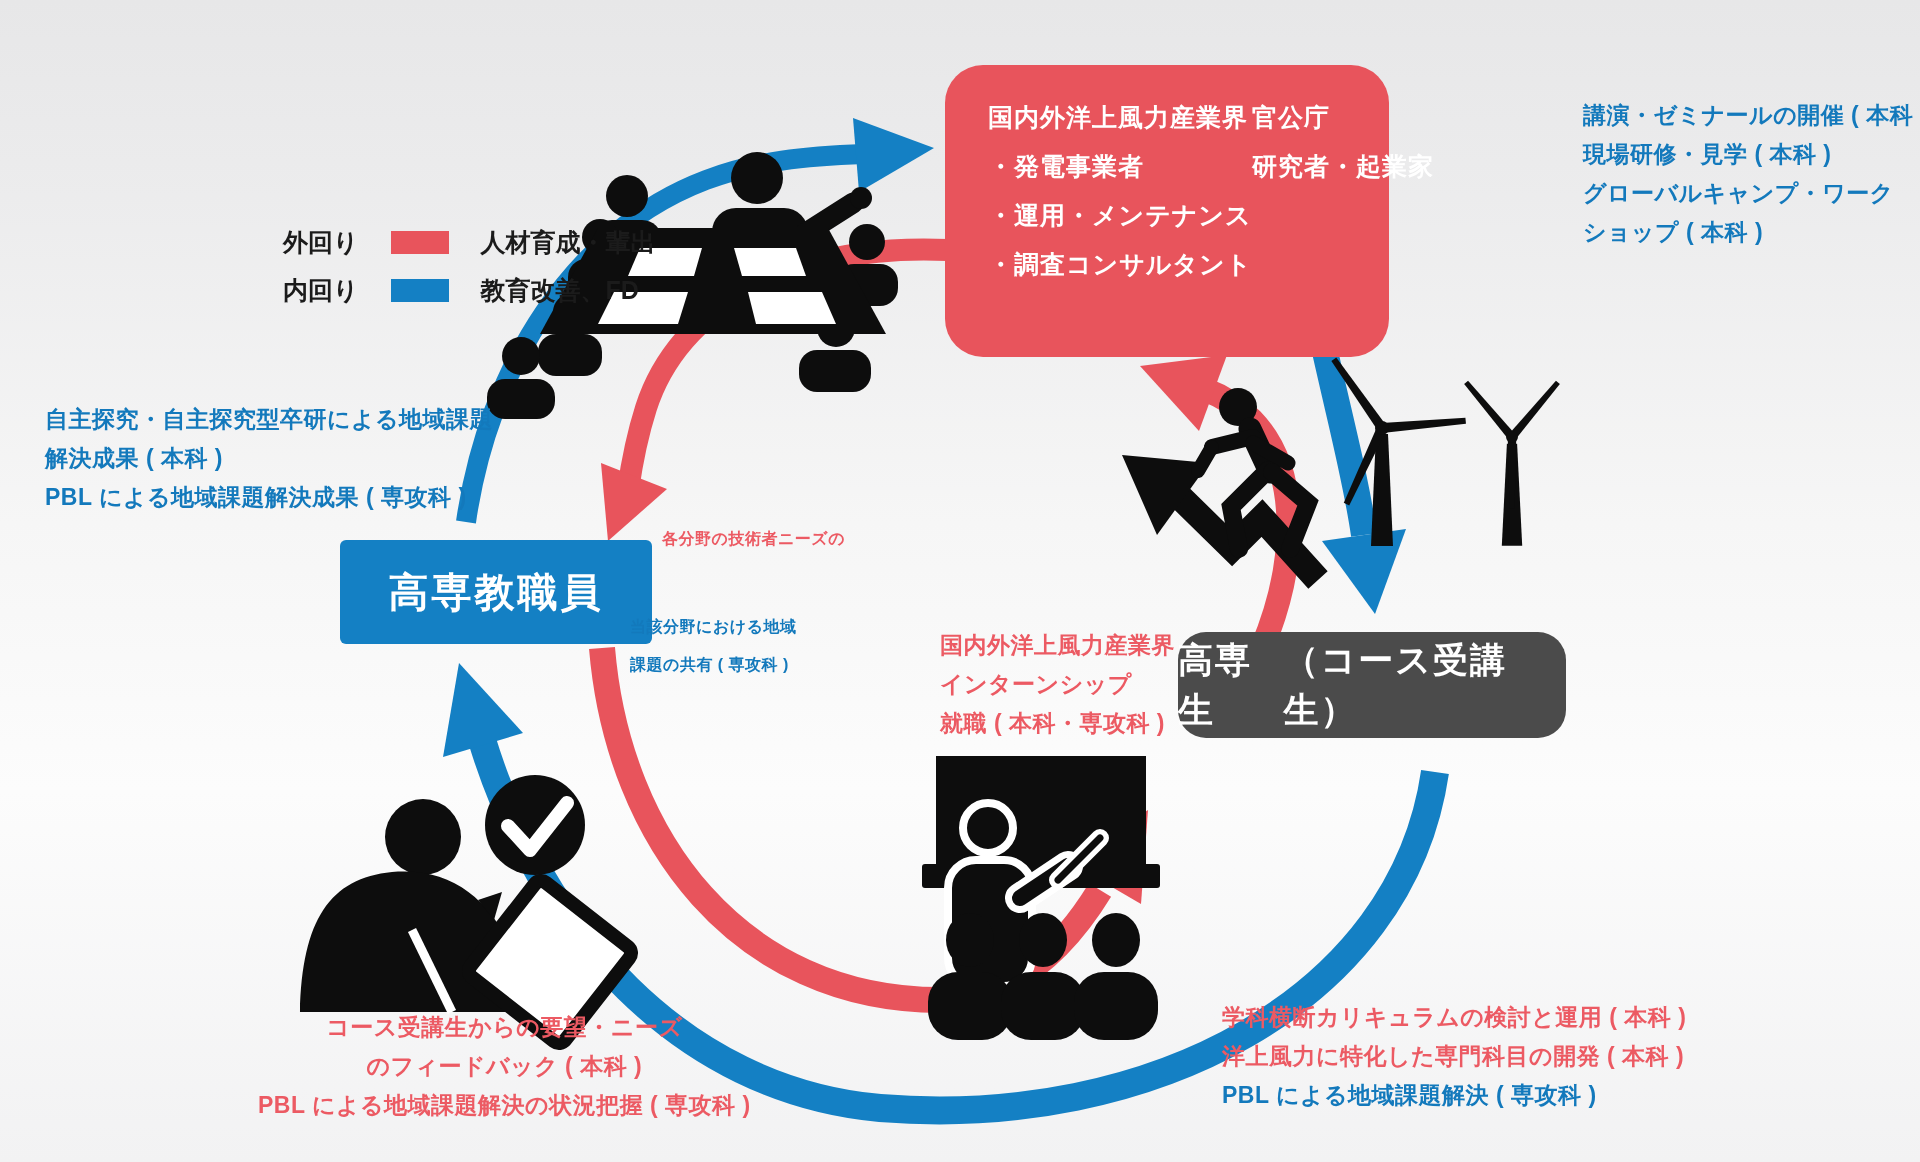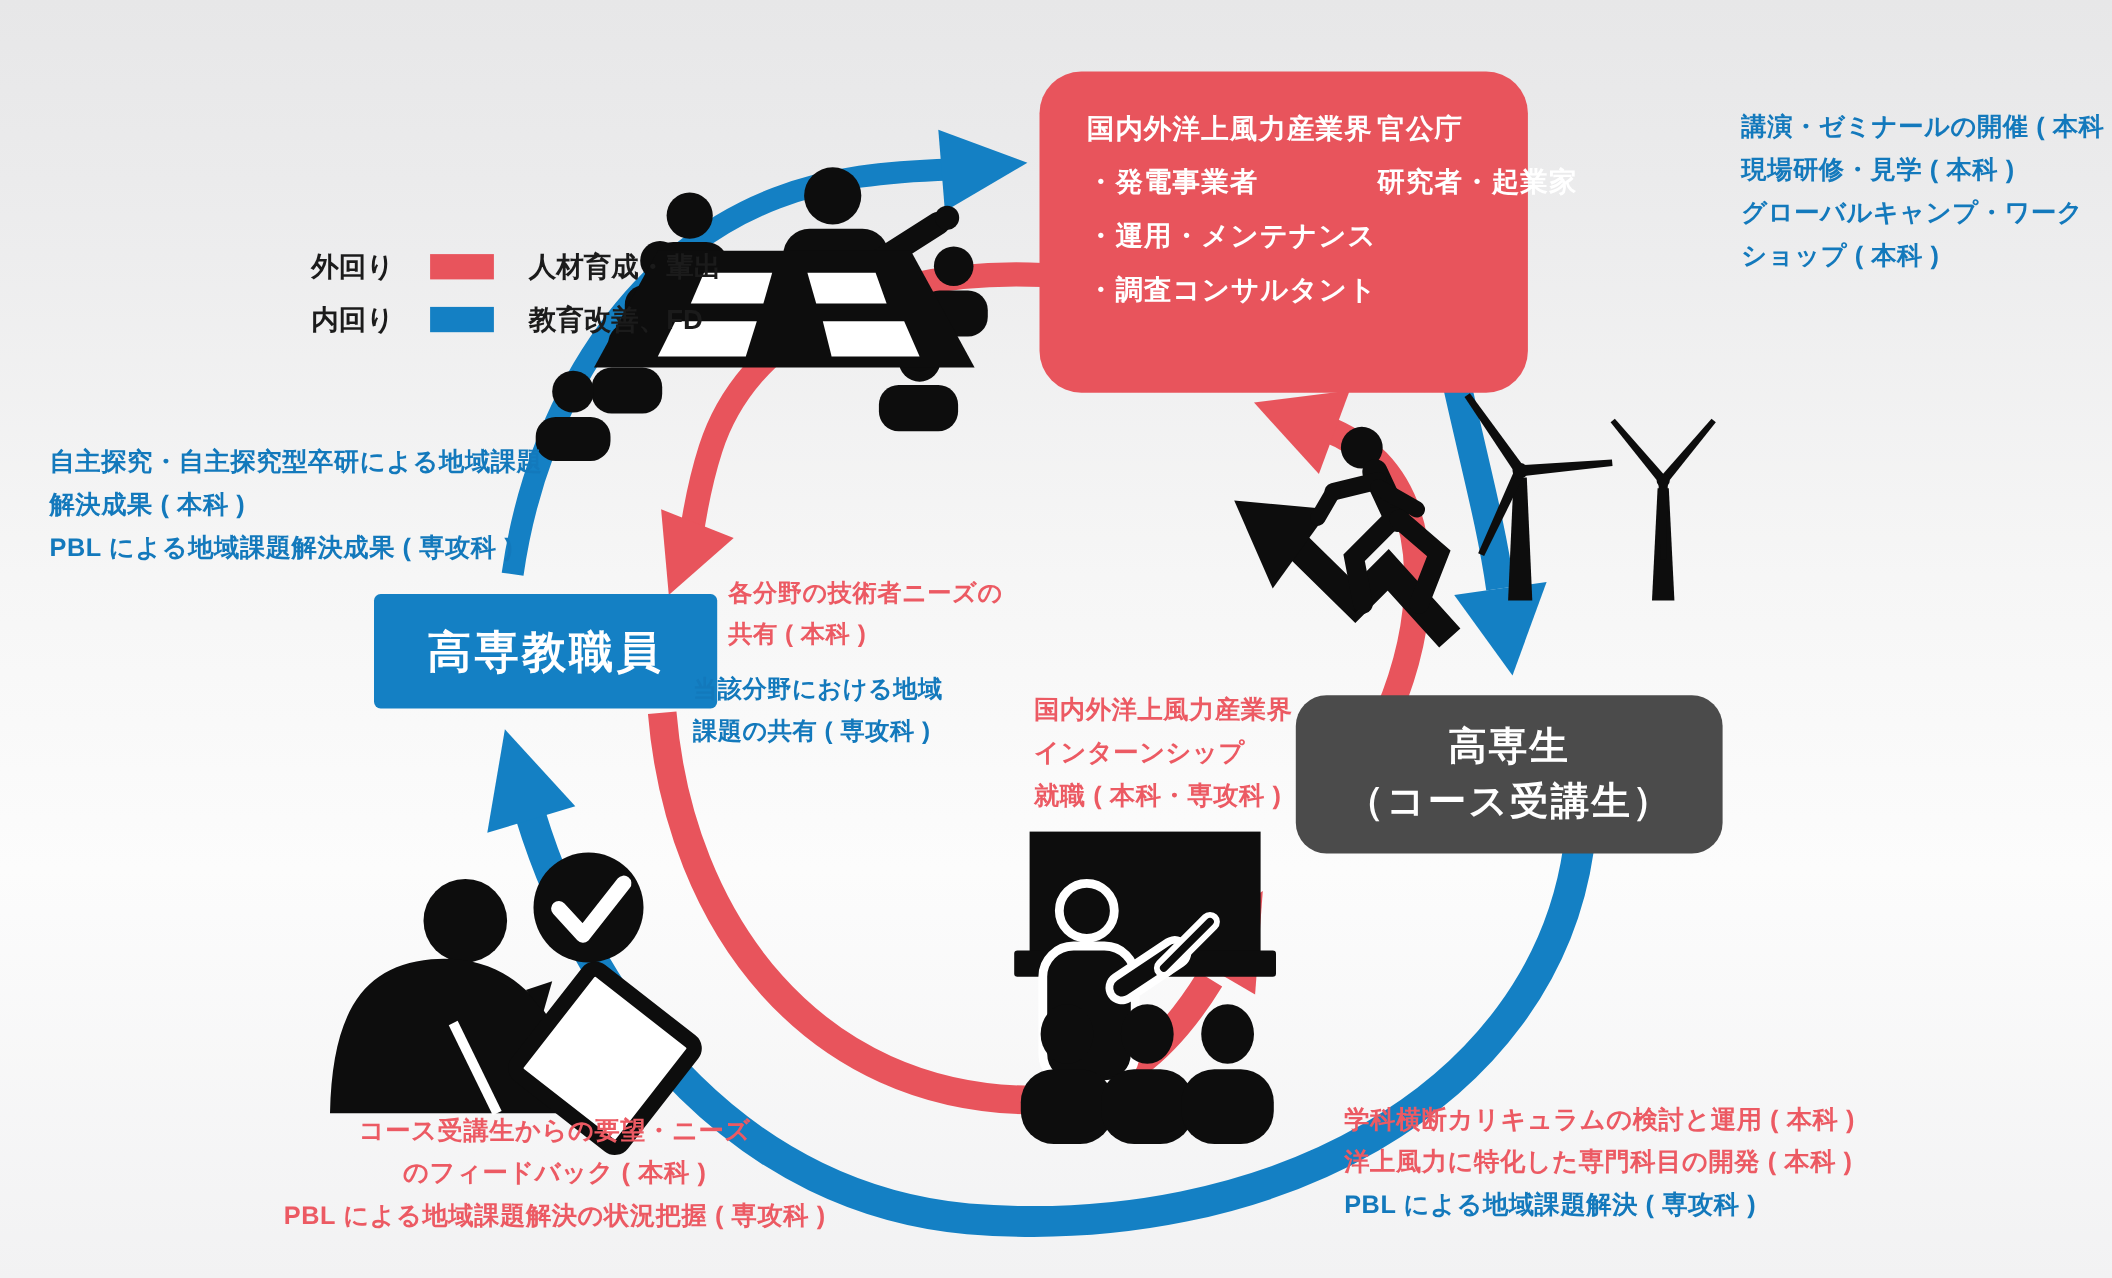--- a/index.html
+++ b/index.html
@@ -5,21 +5,21 @@
   html,body{margin:0;padding:0;}
   body{
     width:1920px;height:1162px;position:relative;overflow:hidden;
     font-family:"Liberation Sans",sans-serif;font-weight:700;
     background:linear-gradient(180deg,#e7e7e8 0%,#ebebec 14%,#f6f6f6 45%,#fcfcfc 68%,#f2f2f3 100%);
   }
   svg.diagram{position:absolute;left:0;top:0;}
   .nowrap{white-space:nowrap;}
   
   .ann{position:absolute;font-size:23px;line-height:39px;white-space:nowrap;letter-spacing:0.5px;}
-  .ann.small{font-size:22px;line-height:38px;}
+  .ann.small{font-size:16px;line-height:38px;}
   .blue-t{color:#1379BC;}
   .red-t{color:#EC5A63;}
   
   .legend{position:absolute;left:283px;top:218px;font-size:25px;color:#1b1b1b;}
   .legend-row{display:flex;align-items:center;height:48px;gap:32px;}
   .legend-swatch{display:inline-block;width:58px;height:23px;}
   .sw-red{background:#E8545C;}
   .sw-blue{background:#1480C4;}
   
   .industry-box{
@@ -32,23 +32,23 @@
   .industry-col2{width:140px;}
   
   .faculty-box{
     position:absolute;left:340px;top:540px;width:312px;height:104px;
     background:#1480C4;border-radius:6px;color:#fff;
     display:flex;align-items:center;justify-content:center;
     font-size:40px;letter-spacing:3px;
   }
   
   .student-box{
-    position:absolute;left:1178px;top:632px;width:388px;height:144px;
+    position:absolute;left:1178px;top:632px;width:388px;height:106px;
     background:#4B4B4B;border-radius:28px;color:#fff;
-    display:flex;flex-direction:column;align-items:center;justify-content:center;
+    display:flex;flex-direction:row;align-items:center;justify-content:center;
     font-size:35px;line-height:1.42;letter-spacing:2px;
   }
 </style>
 </head>
 <body>
 
 <svg class="diagram" width="1920" height="1162" viewBox="0 0 1920 1162">
 
   <g fill="none">
 
@@ -220,21 +220,20 @@
 </div>
 
 <div class="ann blue-t" style="left:45px;top:400px;">
   <div>自主探究・自主探究型卒研による地域課題</div>
   <div>解決成果 ( 本科 )</div>
   <div>PBL による地域課題解決成果 ( 専攻科 )</div>
 </div>
 
 <div class="ann small red-t" style="left:662px;top:520px;">
   <div>各分野の技術者ニーズの</div>
-  <div>共有 ( 本科 )</div>
 </div>
 <div class="ann small blue-t" style="left:630px;top:608px;">
   <div>当該分野における地域</div>
   <div>課題の共有 ( 専攻科 )</div>
 </div>
 
 <div class="ann red-t" style="left:940px;top:626px;">
   <div>国内外洋上風力産業界</div>
   <div>インターンシップ</div>
   <div>就職 ( 本科・専攻科 )</div>

